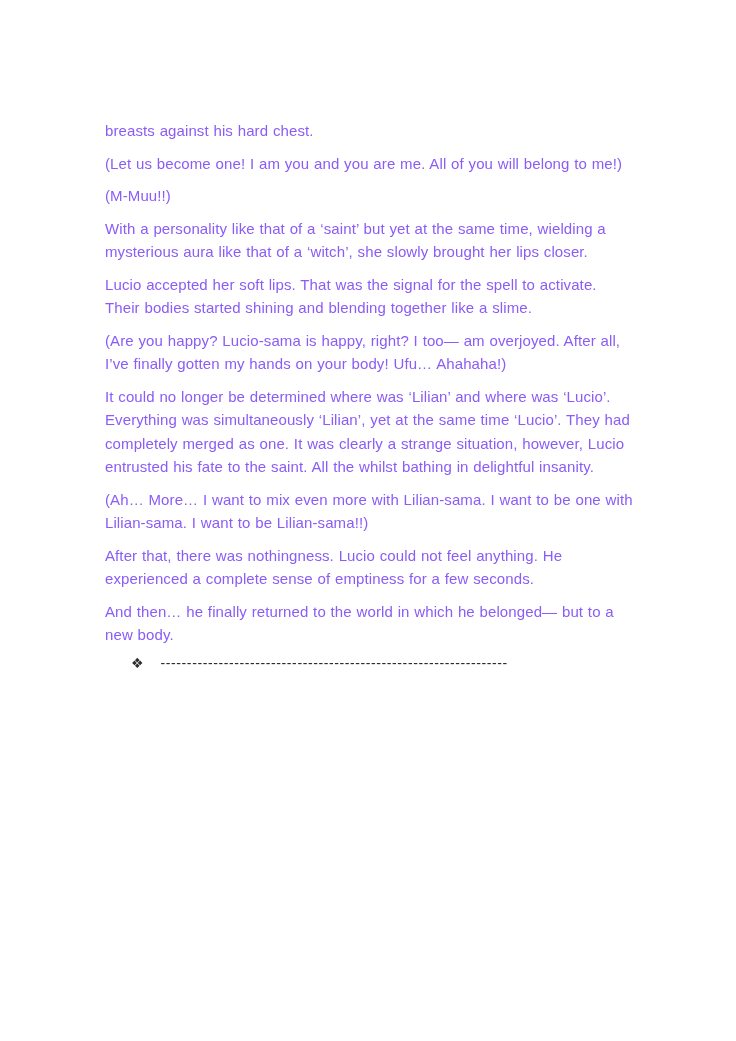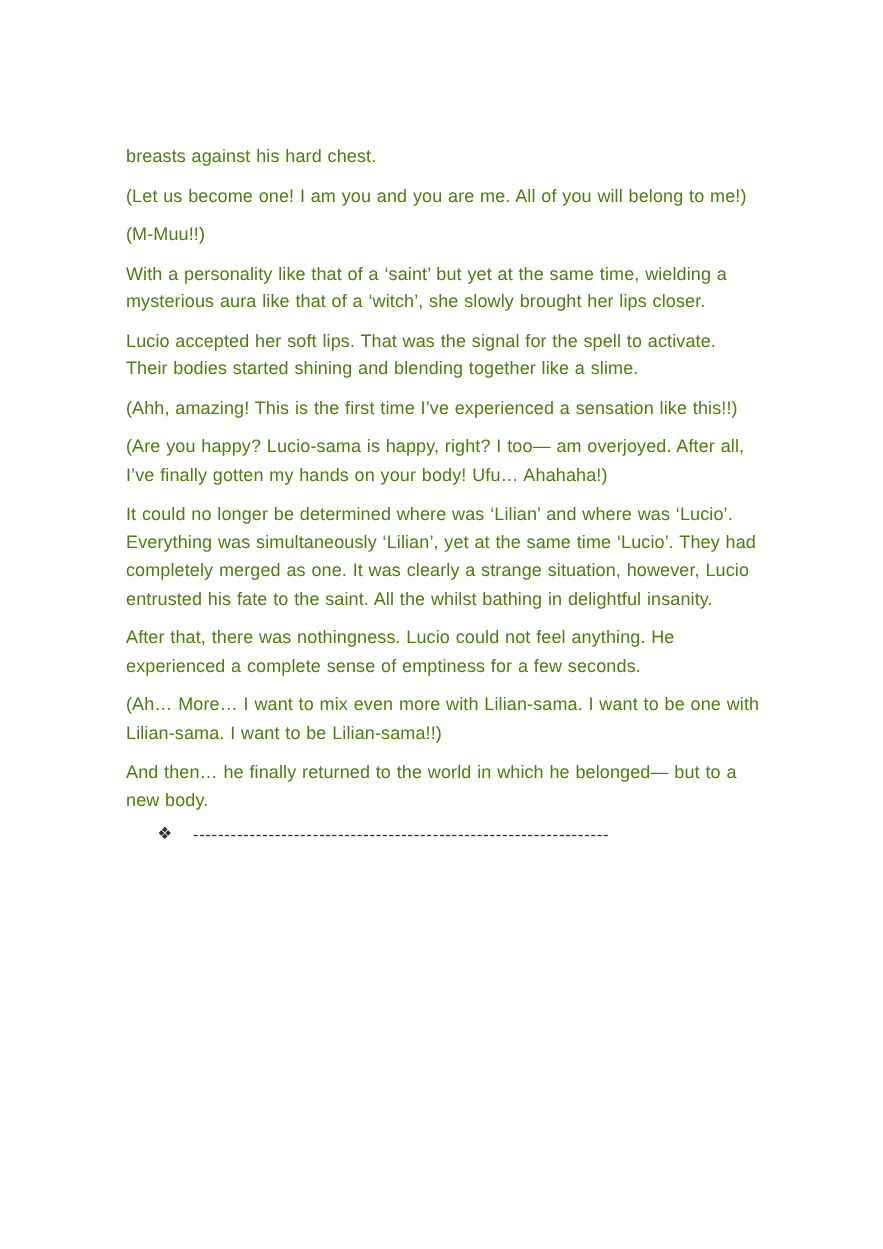--- a/index.html
+++ b/index.html
@@ -18,21 +18,21 @@
   .content {
     position: absolute;
     left: 105px;
     top: 119px;
     width: 528px;
   }
   .para {
     margin: 0 0 9px 0;
     font-size: 15px;
     line-height: 23.5px;
-    color: #4d7c0f;
+    color: #8b5cf6;
     letter-spacing: 0.1px;
     word-spacing: 0.5px;
   }
   .separator-row {
     display: flex;
     align-items: center;
     margin: 3px 0 0 26px;
     color: #2e2e2e;
   }
   .separator-bullet {
@@ -52,24 +52,23 @@
 </head>
 <body>
 
 <div class="page">
   <div class="content">
     <p class="para">breasts against his hard chest.</p>
     <p class="para">(Let us become one! I am you and you are me. All of you will belong to me!)</p>
     <p class="para">(M-Muu!!)</p>
     <p class="para">With a personality like that of a ‘saint’ but yet at the same time, wielding a mysterious aura like that of a ‘witch’, she slowly brought her lips closer.</p>
     <p class="para">Lucio accepted her soft lips. That was the signal for the spell to activate. Their bodies started shining and blending together like a slime.</p>
-    <p class="para">(Ahh, amazing! This is the first time I’ve experienced a sensation like this!!)</p>
     <p class="para">(Are you happy? Lucio-sama is happy, right? I too— am overjoyed. After all, I’ve finally gotten my hands on your body! Ufu… Ahahaha!)</p>
     <p class="para">It could no longer be determined where was ‘Lilian’ and where was ‘Lucio’. Everything was simultaneously ‘Lilian’, yet at the same time ‘Lucio’. They had completely merged as one. It was clearly a strange situation, however, Lucio entrusted his fate to the saint. All the whilst bathing in delightful insanity.</p>
+    <p class="para">(Ah… More… I want to mix even more with Lilian-sama. I want to be one with Lilian-sama. I want to be Lilian-sama!!)</p>
     <p class="para">After that, there was nothingness. Lucio could not feel anything. He experienced a complete sense of emptiness for a few seconds.</p>
-    <p class="para">(Ah… More… I want to mix even more with Lilian-sama. I want to be one with Lilian-sama. I want to be Lilian-sama!!)</p>
     <p class="para">And then… he finally returned to the world in which he belonged— but to a new body.</p>
     <div class="separator-row">
       <span class="separator-bullet">❖</span>
       <span class="separator-dashes">------------------------------------------------------------------</span>
     </div>
   </div>
 </div>
 
 </body></html>

